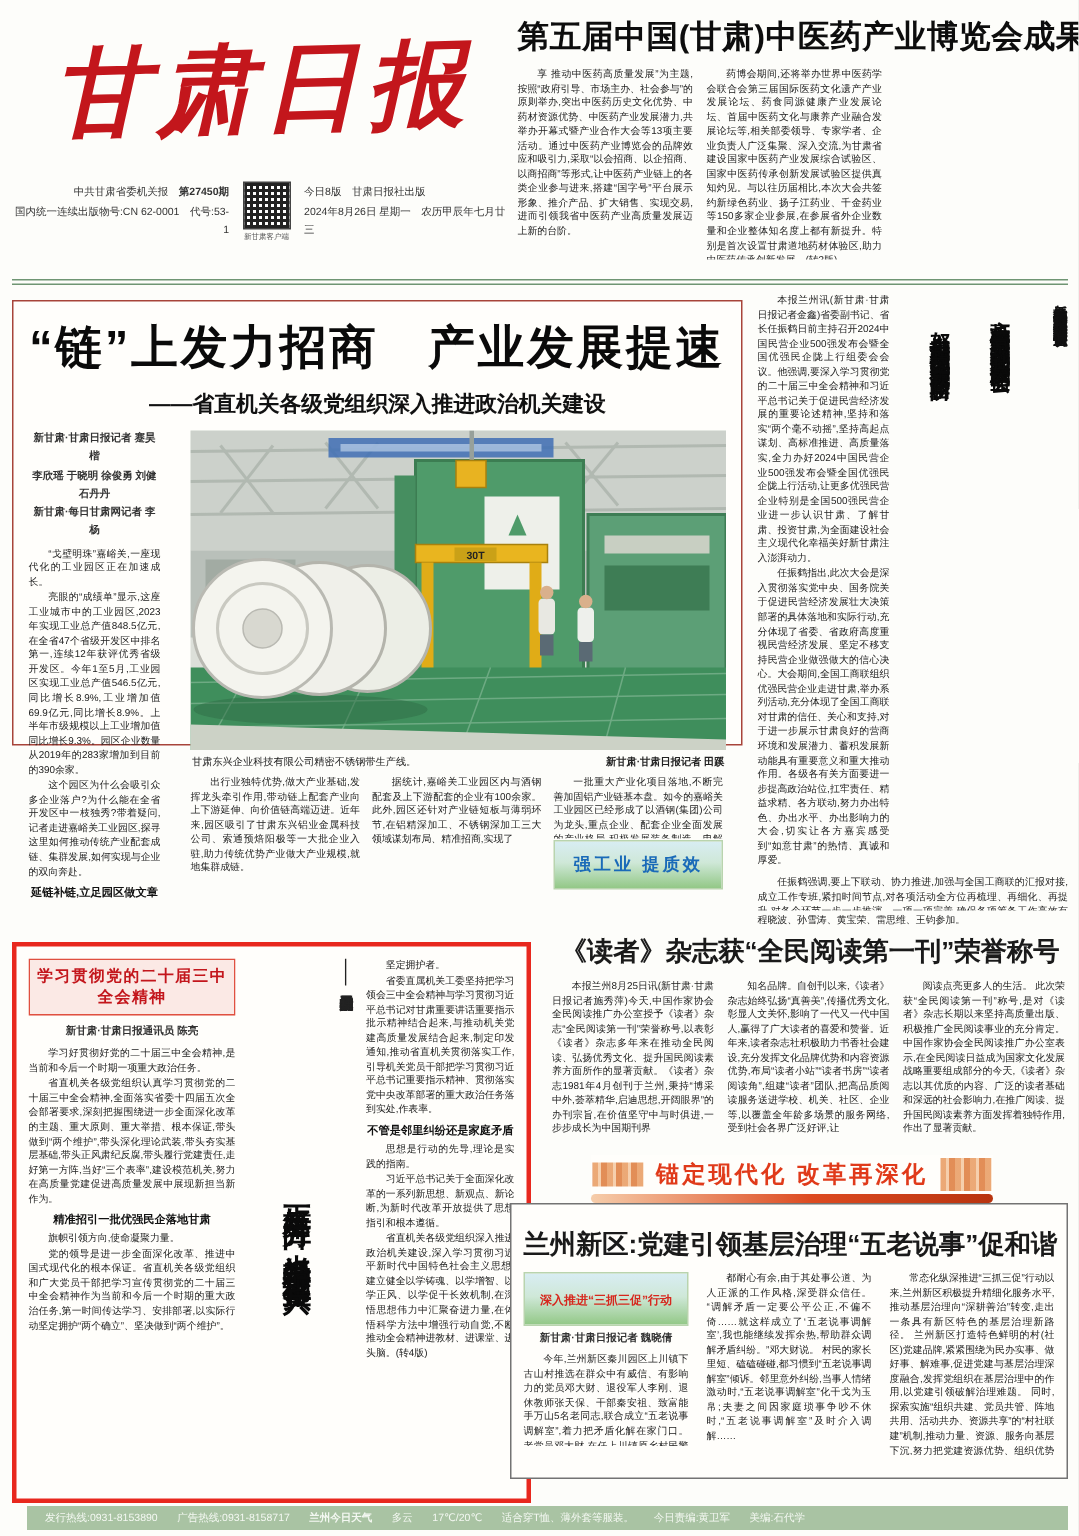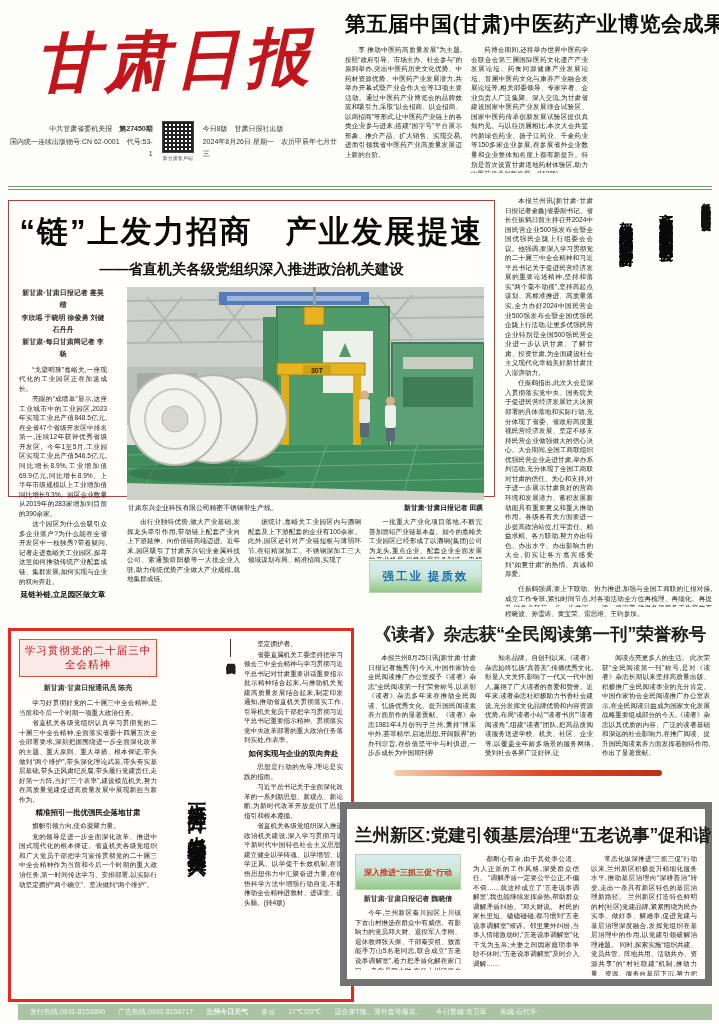--- a/index.html
+++ b/index.html
@@ -35,22 +35,22 @@
   .img-banner{display:flex;align-items:center;justify-content:center;border:1px solid #b9d4ae;
      background:linear-gradient(#d8edf3 0%,#cfe8d8 45%,#93c887 100%);font-weight:900;}
   .bn-red{color:#d6281e;font-size:12px;letter-spacing:3px;}
   .bn-blue{color:#1a6ab8;font-size:11.5px;letter-spacing:2px;}
   .bn-small-red{color:#d6281e;font-size:8px;letter-spacing:0;}
   
   .byline{font-size:7px;font-weight:700;color:#333;text-align:center;line-height:1.75;}
   
   .main-box{border:1px solid #a7443a;background:#fffefb;}
   .red-box{border:3px solid #e8281e;background:#fffefb;}
-  .gray-box{border:7px solid #737373;background:#fffefb;}
-  .badge{background:#fbe9e5;border:1px solid #e05040;color:#c3161c;font-size:10.5px;font-weight:400;
+  .gray-box{border:1px solid #737373;background:#fffefb;}
+  .badge{background:#fbe9e5;border:1px solid #e05040;color:#c3161c;font-size:10.5px;font-weight:700;
          text-align:center;padding:4px 2px;letter-spacing:1px;}
   .caprow{display:flex;justify-content:space-between;font-size:6.8px;color:#222;margin:3px 1px 4px;}
   .vh-big{font-size:14.5px;font-weight:900;letter-spacing:1.5px;line-height:1;color:#0a0a0a;}
   .vkick{font-size:9.5px;font-weight:700;letter-spacing:0.5px;color:#111;}
   .study-vh{font-size:19px;font-weight:900;letter-spacing:2px;color:#0a0a0a;}
   .study-vs{font-size:9px;font-weight:700;color:#222;}
   
   .mod-banner{display:flex;align-items:center;justify-content:center;gap:8px;background:#fffefb;}
   .mod-text{color:#e03a1a;font-size:15.5px;font-weight:900;letter-spacing:2px;white-space:nowrap;}
   .bldg{width:34px;height:16px;background:
@@ -236,28 +236,33 @@
       <p class="body just">省直机关各级党组织认真学习贯彻党的二十届三中全会精神,全面落实省委十四届五次全会部署要求,深刻把握围绕进一步全面深化改革的主题、重大原则、重大举措、根本保证,带头做到“两个维护”,带头深化理论武装,带头夯实基层基础,带头正风肃纪反腐,带头履行党建责任,走好第一方阵,当好“三个表率”,建设模范机关,努力在高质量党建促进高质量发展中展现新担当新作为。</p>
       <div class="subhead">精准招引一批优强民企落地甘肃</div>
       <p class="body just">旗帜引领方向,使命凝聚力量。</p>
       <p class="body just">党的领导是进一步全面深化改革、推进中国式现代化的根本保证。省直机关各级党组织和广大党员干部把学习宣传贯彻党的二十届三中全会精神作为当前和今后一个时期的重大政治任务,第一时间传达学习、安排部署,以实际行动坚定拥护“两个确立”、坚决做到“两个维护”。</p>
     </div>
     <div class="vtext study-vh clip" style="height:352px;width:46px;text-align:center;">走好第一方阵　当好学习宣传贯彻排头兵</div>
     <div class="vtext study-vs clip" style="height:352px;width:20px;">——省直机关深入学习贯彻党的二十届三中全会精神</div>
     <div class="clip" style="flex:1;">
       <p class="body just">坚定拥护者。</p>
       <p class="body just">省委直属机关工委坚持把学习领会三中全会精神与学习贯彻习近平总书记对甘肃重要讲话重要指示批示精神结合起来,与推动机关党建高质量发展结合起来,制定印发通知,推动省直机关贯彻落实工作,引导机关党员干部把学习贯彻习近平总书记重要指示精神、贯彻落实党中央改革部署的重大政治任务落到实处,作表率。</p>
-      <div class="subhead">如何实现与企业的双向奔赴</div>
+      <div class="subhead">不管是邻里纠纷还是家庭矛盾</div>
       <p class="body just">思想是行动的先导,理论是实践的指南。</p>
       <p class="body just">习近平总书记关于全面深化改革的一系列新思想、新观点、新论断,为新时代改革开放提供了思想指引和根本遵循。</p>
       <p class="body just">省直机关各级党组织深入推进政治机关建设,深入学习贯彻习近平新时代中国特色社会主义思想,建立健全以学铸魂、以学增智、以学正风、以学促干长效机制,在深悟思想伟力中汇聚奋进力量,在体悟科学方法中增强行动自觉,不断推动全会精神进教材、进课堂、进头脑。(转4版)</p>
     </div>
   </section>
 
   <div class="abs" style="left:394px;top:770px;width:268px;z-index:2;">
+    <div class="mod-banner" style="height:26px;">
+      <div class="bldg"></div>
+      <span class="mod-text">锚定现代化 改革再深化</span>
+      <div class="bldg" style="height:22px;"></div>
+    </div>
     <div class="swoosh"></div>
   </div>
 
   <section class="abs gray-box" style="left:340px;top:802px;width:372px;height:184px;padding:6px 8px;box-sizing:border-box;">
     <h2 class="h-lz" style="margin-top:8px;">兰州新区:党建引领基层治理“五老说事”促和谐</h2>
     <div class="cols" style="gap:12px;height:122px;">
       <div style="width:113px;">
         <div class="img-banner" style="height:34px;margin-bottom:3px;">
           <span class="bn-small-red">深入推进“三抓三促”行动</span>
         </div>

